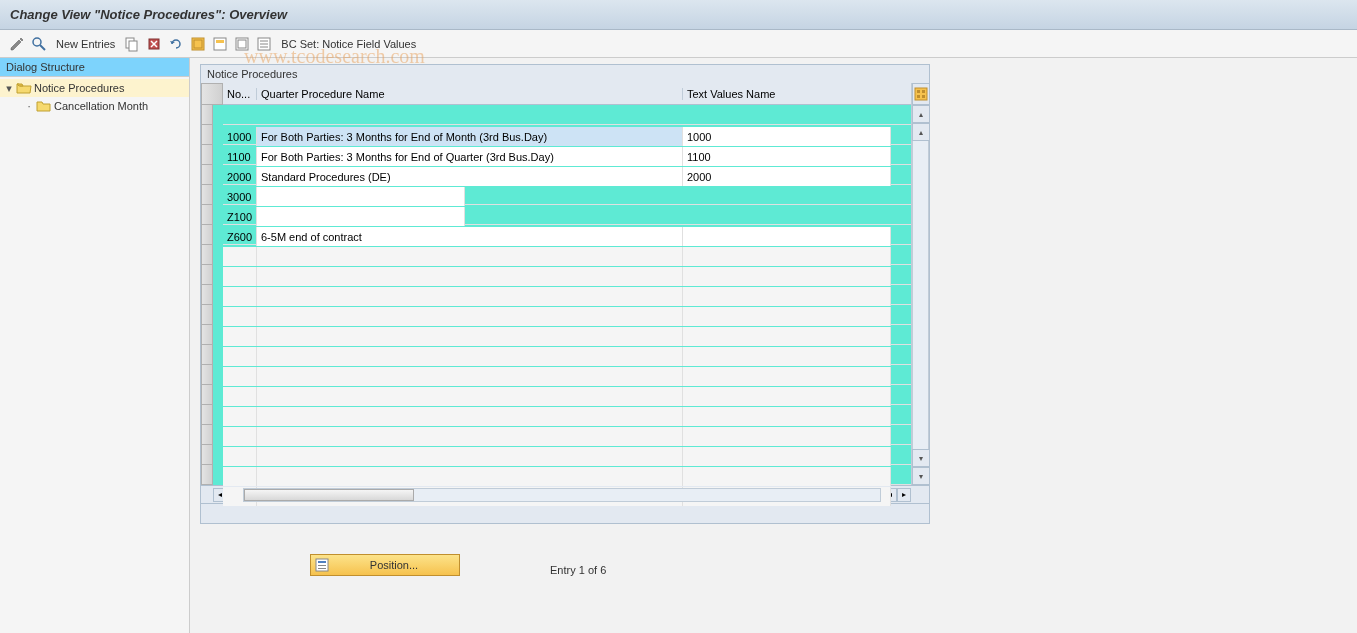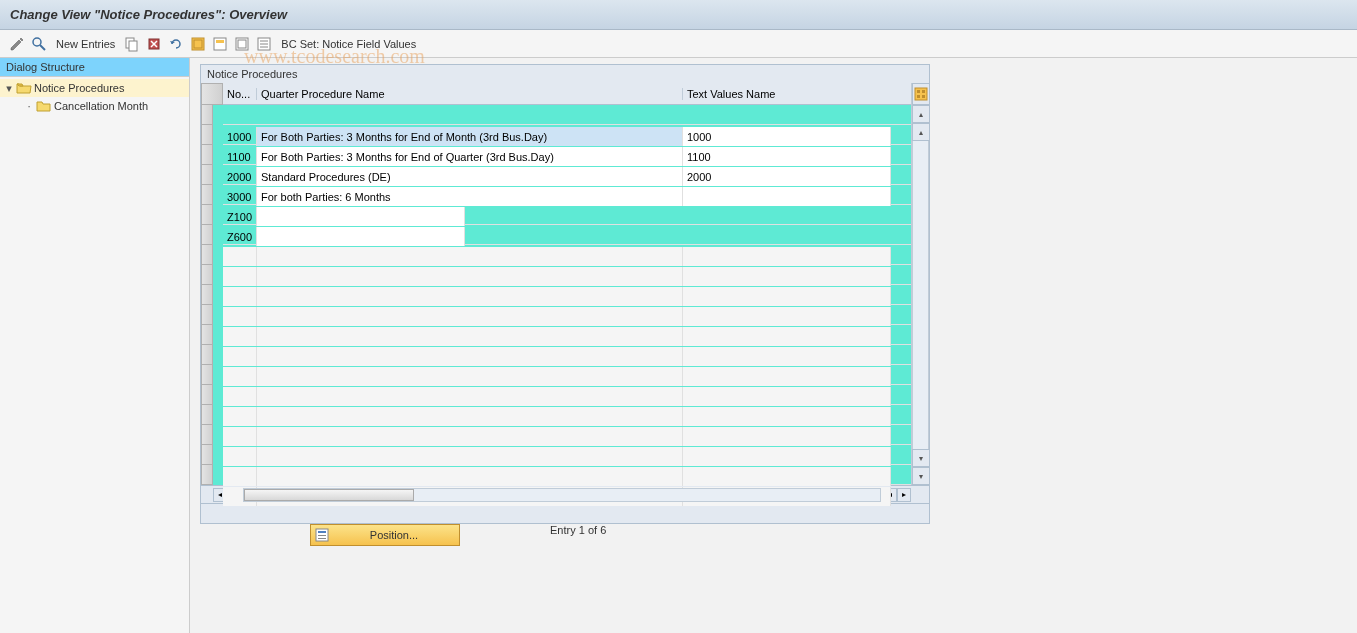--- a/index.html
+++ b/index.html
@@ -44,21 +44,21 @@
     .right-scroll { width: 18px; display: flex; flex-direction: column; border-left: 1px solid #c0ccd8; }
     .scroll-btn { width: 18px; height: 18px; background: #e3e9f1; border: 1px solid #b0c0d0; display: flex; align-items: center; justify-content: center; cursor: pointer; font-size: 8px; color: #555; }
     .scroll-track { flex: 1; background: #e8eef5; border-left: 1px solid #c0ccd8; border-right: 1px solid #c0ccd8; }
     .config-icon { width: 18px; height: 22px; background: #e3e9f1; border: 1px solid #b0c0d0; display: flex; align-items: center; justify-content: center; }
     
     .hscroll { display: flex; height: 18px; background: #e3e9f1; border-top: 1px solid #b0c0d0; align-items: center; }
     .hscroll-btn { width: 14px; height: 14px; background: #e3e9f1; border: 1px solid #b0c0d0; display: flex; align-items: center; justify-content: center; cursor: pointer; font-size: 8px; }
     .hscroll-track { flex: 1; height: 14px; background: #e8eef5; border: 1px solid #c0ccd8; position: relative; margin: 0 2px; }
     .hscroll-thumb { position: absolute; left: 0; width: 170px; height: 100%; background: linear-gradient(to bottom, #f5f5f5, #d8d8d8); border: 1px solid #aaa; }
     
-    .bottom-bar { display: flex; align-items: flex-start; padding-left: 110px; gap: 90px; }
+    .bottom-bar { display: flex; align-items: flex-end; margin-top: 30px; padding-left: 110px; gap: 90px; }
     .position-btn { width: 150px; height: 22px; background: linear-gradient(to bottom, #fce38a, #f6c24e); border: 1px solid #c08f2e; display: flex; align-items: center; cursor: pointer; padding: 0 4px; gap: 4px; }
     .position-btn-text { flex: 1; text-align: center; color: #333; }
     .entry-text { color: #333; }
     
     .watermark { position: absolute; top: 45px; left: 244px; color: #e8a05a; font-size: 20px; font-family: Georgia, serif; opacity: 0.5; pointer-events: none; z-index: 100; }
     
     svg { display: block; }
   </style>
 </head>
 <body>
@@ -198,29 +198,29 @@
                 <div class="cell col-name editable">For Both Parties: 3 Months for End of Quarter (3rd Bus.Day)</div>
                 <div class="cell col-text editable">1100</div>
               </div>
               <div class="grid-row">
                 <div class="cell col-no">2000</div>
                 <div class="cell col-name editable">Standard Procedures (DE)</div>
                 <div class="cell col-text editable">2000</div>
               </div>
               <div class="grid-row">
                 <div class="cell col-no">3000</div>
-                <div class="cell col-name editable">For both Parties: 6 Months</div>
                 <div class="cell col-text editable"></div>
               </div>
               <div class="grid-row">
                 <div class="cell col-no">Z100</div>
                 <div class="cell col-text editable"></div>
               </div>
               <div class="grid-row">
                 <div class="cell col-no">Z600</div>
+                <div class="cell col-name editable">6-5M end of contract</div>
                 <div class="cell col-text editable"></div>
               </div>
               <div class="grid-row empty">
                 <div class="cell col-no"></div>
                 <div class="cell col-name"></div>
                 <div class="cell col-text"></div>
               </div>
               <div class="grid-row empty">
                 <div class="cell col-no"></div>
                 <div class="cell col-name"></div>

